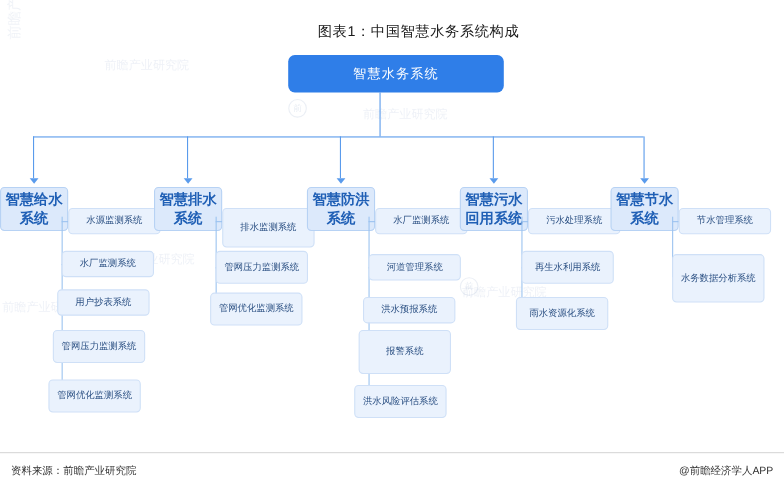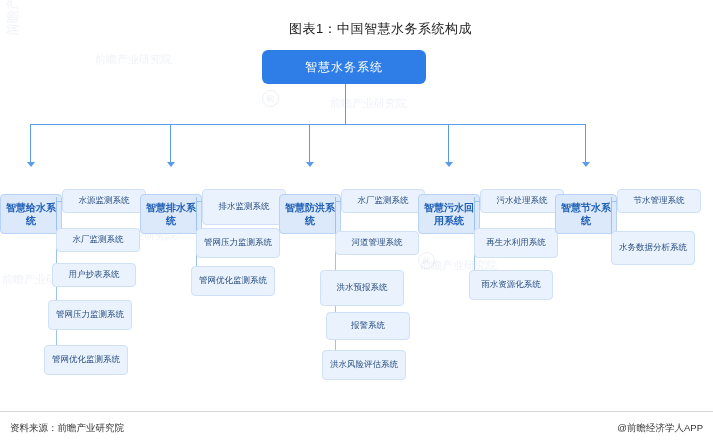--- a/index.html
+++ b/index.html
@@ -13,43 +13,42 @@
   }
   .title{
     position:absolute;top:20px;left:0;width:713px;
     text-align:center;
     font-size:13px;font-weight:normal;color:#1a1a1a;
     letter-spacing:0.5px;
     margin-left:24px;
   }
   .root-box{
     position:absolute;
-    left:262px;top:50px;width:164px;height:34px;
+    left:262px;top:50px;width:196px;height:34px;
     background:#2f7ee8;
     border-radius:6px;
     color:#ffffff;
     font-size:12px;
     display:flex;align-items:center;justify-content:center;
     letter-spacing:1px;
   }
   .lvl2{
     position:absolute;
     width:62px;
     background:#dce9fb;
     border:1px solid #b7d2f4;
     border-radius:4px;
     color:#1f5fb5;
-    font-size:10px;
+    font-size:13px;
     font-weight:bold;
     display:flex;align-items:center;justify-content:center;
     text-align:center;
     line-height:1.35;
     padding:16px 2px;
     box-sizing:border-box;
-    margin-top:24px;
   }
   .leaf{
     position:absolute;
     width:84px;
     background:#eaf2fd;
     border:1px solid #cfe0f7;
     border-radius:4px;
     color:#2a4f82;
     font-size:8.5px;
     display:flex;align-items:center;justify-content:center;
@@ -159,35 +158,35 @@
 
 <div class="lvl2" style="left:279px;top:170px;height:40px;">智慧防洪系统</div>
 <div class="connector" style="left:335px;top:197px;width:1px;height:175px;"></div>
 <div class="connector" style="left:335px;top:201px;width:6px;height:1px;"></div>
 <div class="connector" style="left:335px;top:243px;width:6px;height:1px;"></div>
 <div class="connector" style="left:335px;top:282px;width:6px;height:1px;"></div>
 <div class="connector" style="left:335px;top:324px;width:6px;height:1px;"></div>
 <div class="connector" style="left:335px;top:365px;width:6px;height:1px;"></div>
 <div class="leaf" style="left:341px;top:189px;height:24px;">水厂监测系统</div>
 <div class="leaf" style="left:335px;top:231px;height:24px;font-family:Liberation Serif, serif;">河道管理系统</div>
-<div class="leaf" style="left:320px;top:270px;height:36px;">洪水预报系统</div>
-<div class="leaf" style="left:326px;top:312px;height:28px;">报警系统</div>
+<div class="leaf" style="left:330px;top:270px;height:24px;">洪水预报系统</div>
+<div class="leaf" style="left:326px;top:300px;height:40px;">报警系统</div>
 <div class="leaf" style="left:322px;top:350px;height:30px;">洪水风险评估系统</div>
 
 <div class="lvl2" style="left:418px;top:170px;height:40px;">智慧污水回用系统</div>
 <div class="connector" style="left:474px;top:197px;width:1px;height:90px;"></div>
 <div class="connector" style="left:474px;top:201px;width:6px;height:1px;"></div>
 <div class="connector" style="left:474px;top:243px;width:6px;height:1px;"></div>
 <div class="connector" style="left:474px;top:285px;width:6px;height:1px;"></div>
 <div class="leaf" style="left:480px;top:189px;height:24px;">污水处理系统</div>
 <div class="leaf" style="left:474px;top:228px;height:30px;">再生水利用系统</div>
 <div class="leaf" style="left:469px;top:270px;height:30px;">雨水资源化系统</div>
 
 <div class="lvl2" style="left:555px;top:170px;height:40px;">智慧节水系统</div>
 <div class="connector" style="left:611px;top:197px;width:1px;height:55px;"></div>
 <div class="connector" style="left:611px;top:201px;width:6px;height:1px;"></div>
 <div class="connector" style="left:611px;top:247px;width:6px;height:1px;"></div>
 <div class="leaf" style="left:617px;top:189px;height:24px;">节水管理系统</div>
-<div class="leaf" style="left:611px;top:231px;height:34px;">水务数据分析系统</div>
+<div class="leaf" style="left:611px;top:231px;height:44px;">水务数据分析系统</div>
 
 <div class="rule"></div>
 <div class="source">资料来源：前瞻产业研究院</div>
 <div class="credit">@前瞻经济学人APP</div>
 
 </body></html>

